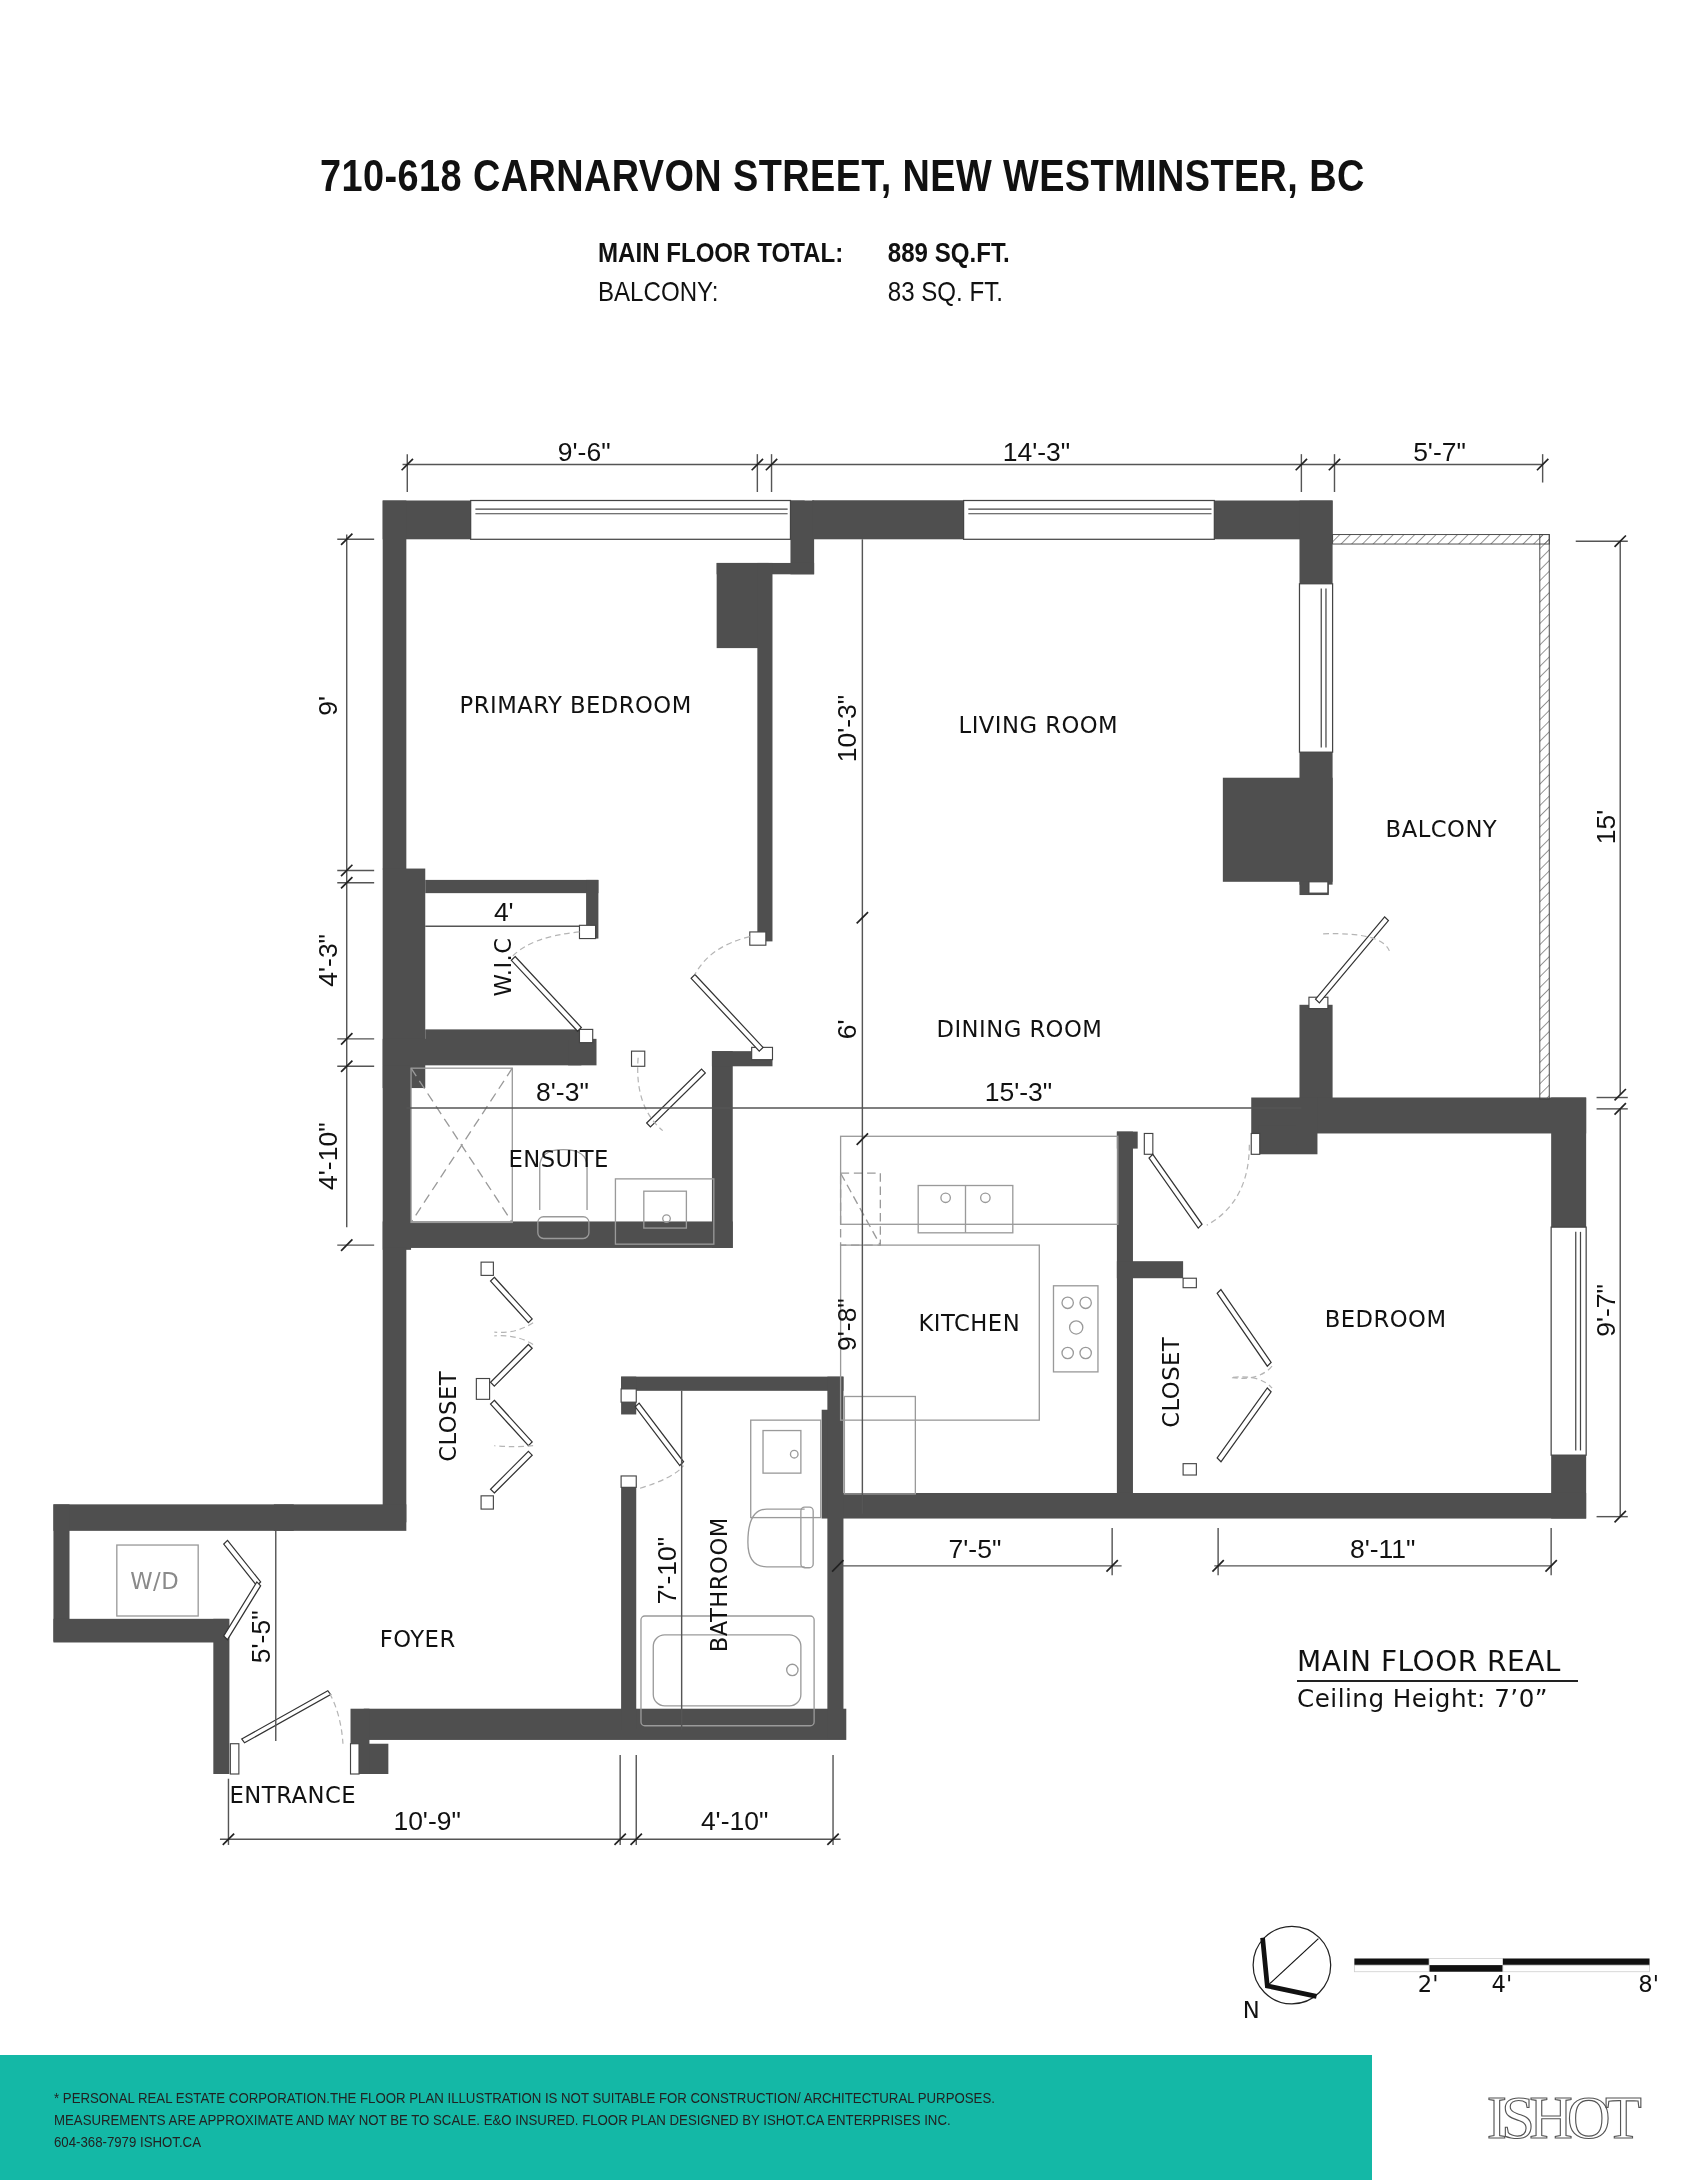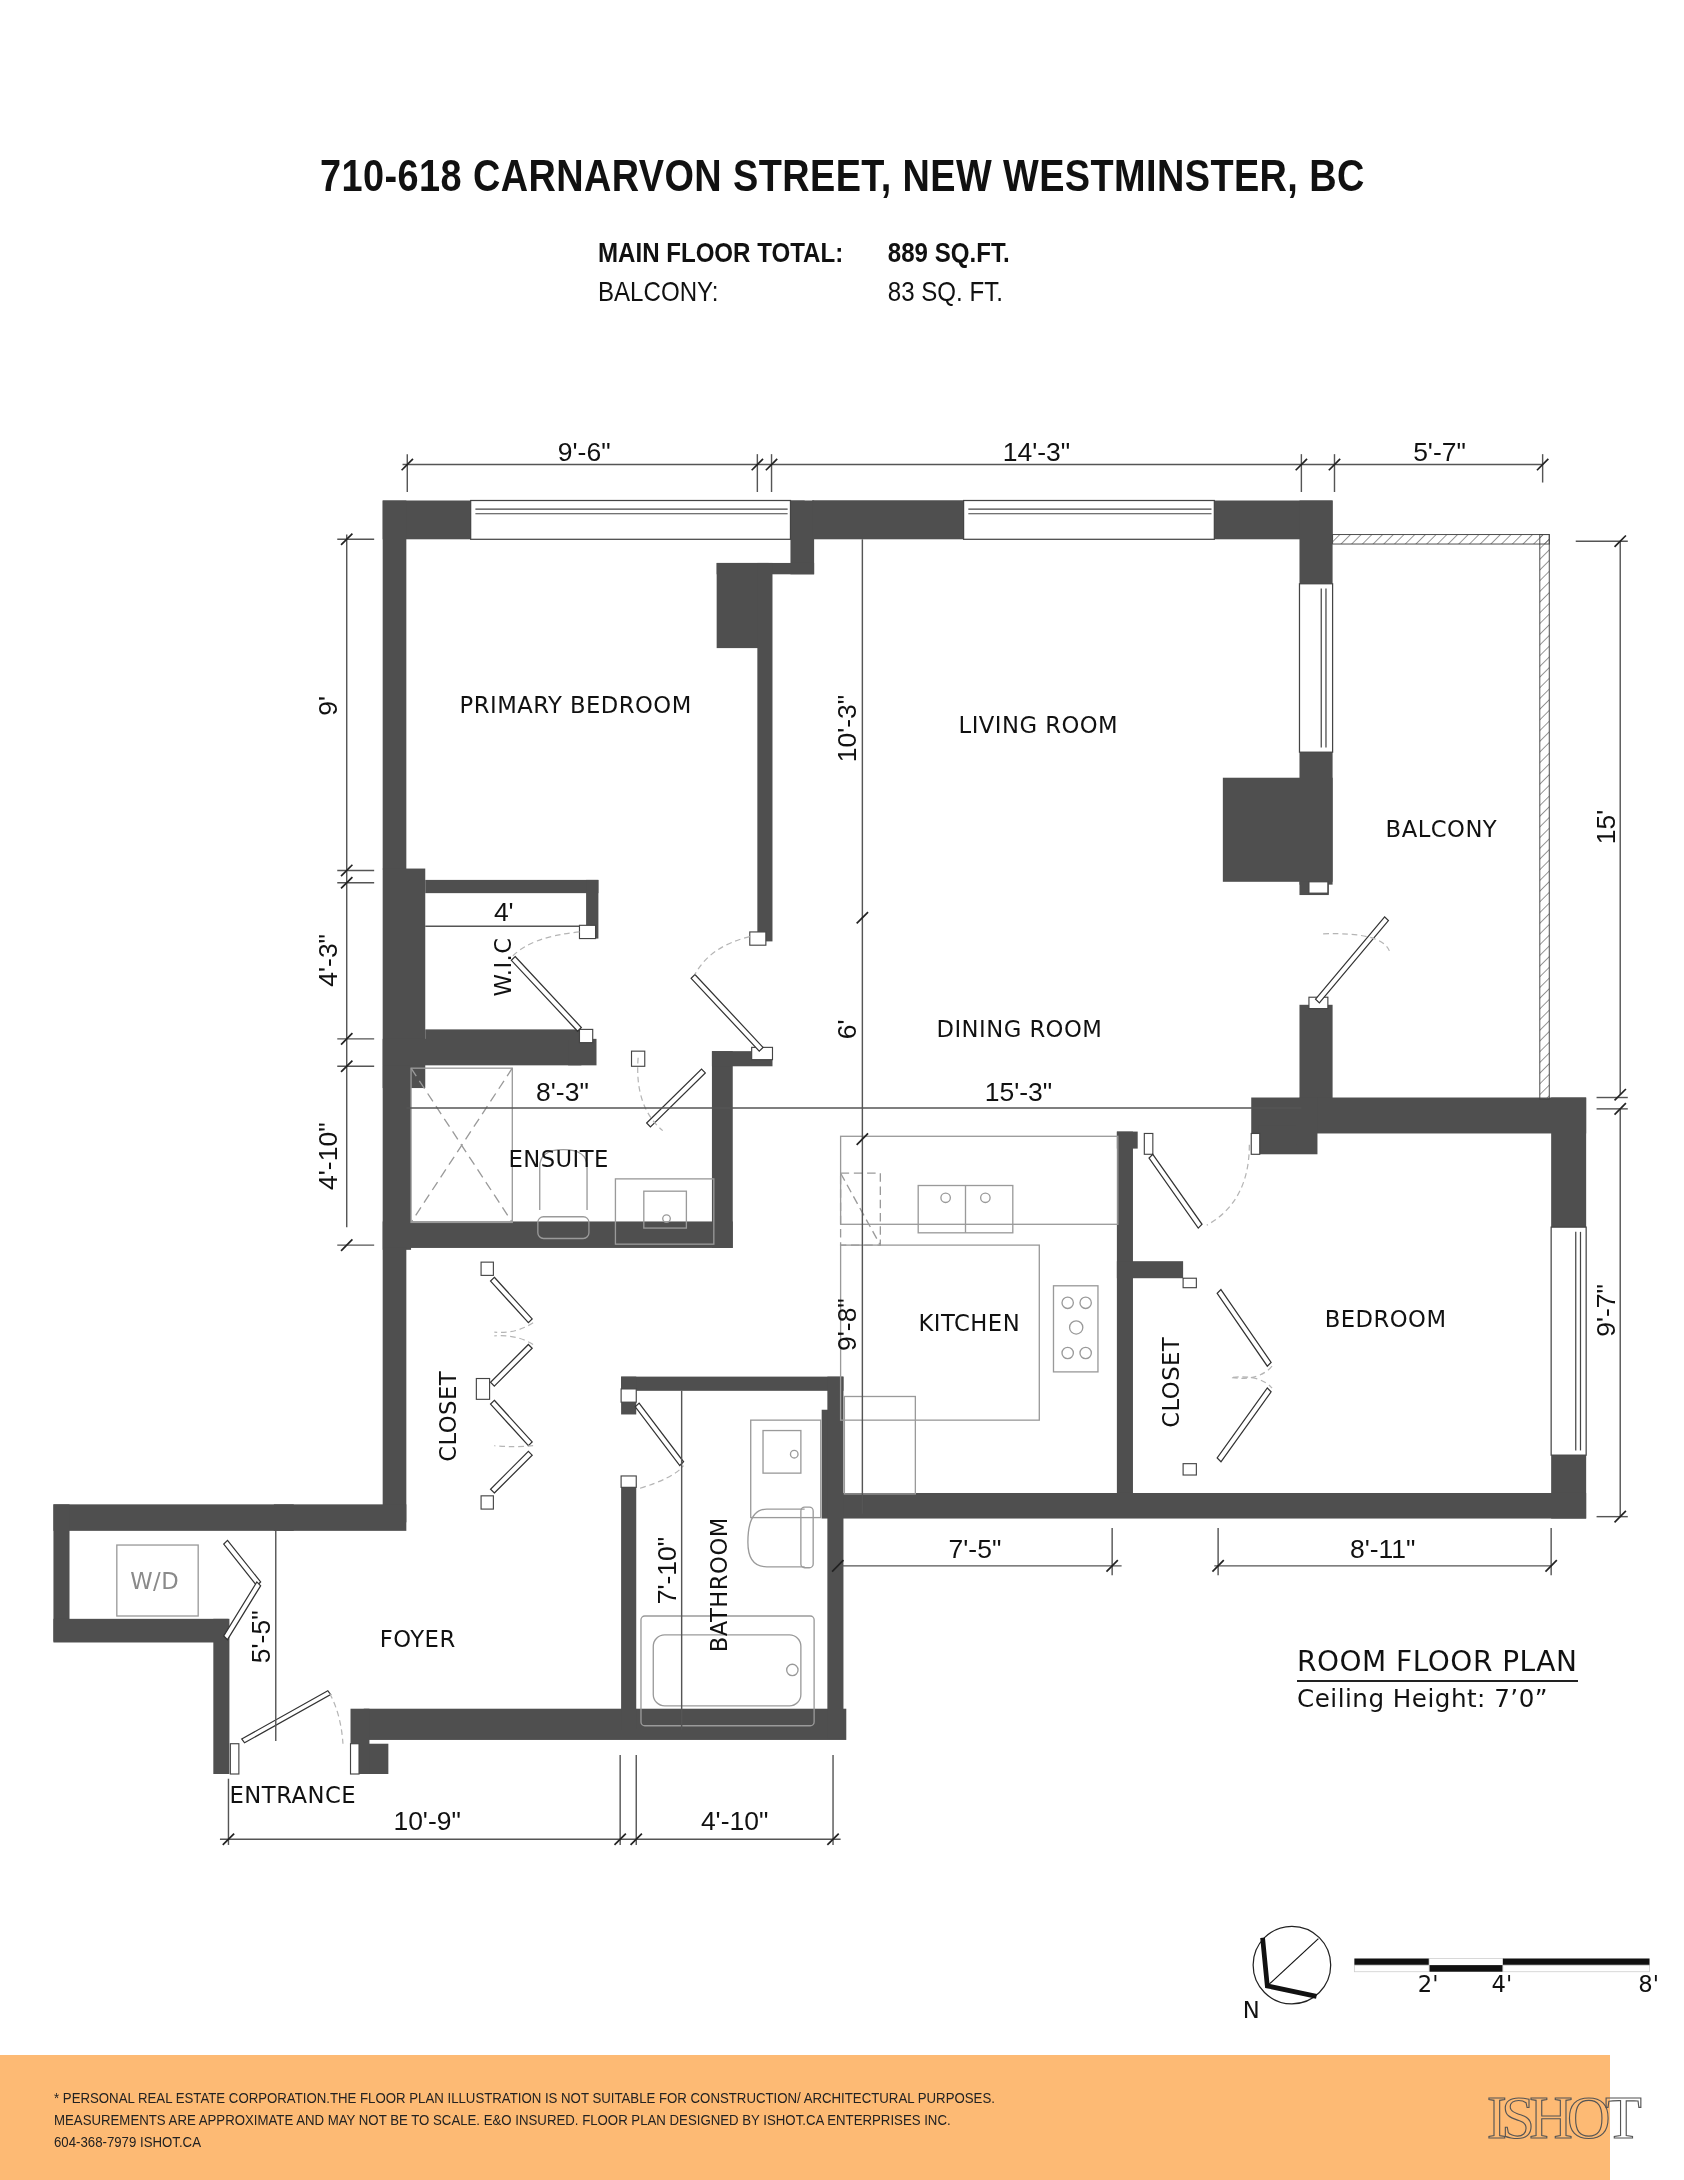--- a/index.html
+++ b/index.html
@@ -8,21 +8,21 @@
   .area-row { position: absolute; font-size: 28px; font-family: "Liberation Sans", sans-serif; transform: scaleX(0.86); transform-origin: 0 0; }
   .area-row .lbl { position: absolute; left: 0; white-space: nowrap; }
   .area-row .val { position: absolute; left: 337px; white-space: nowrap; }
   .area-row.bold { font-weight: bold; }
   svg.plan { position: absolute; left: 0; top: 0; }
   .room-label { font-family: "DejaVu Sans", sans-serif; font-size: 24px; fill: #111; letter-spacing: 0.5px; }
   .dim-label { font-family: "Liberation Sans", sans-serif; font-size: 28px; fill: #111; }
   .plan-title { position: absolute; left: 1297px; top: 1645px; font-family: "DejaVu Sans", sans-serif; font-size: 28px; letter-spacing: 0.5px; }
   .plan-title .line { height: 1.9px; background: #222; width: 281px; margin: 1.9px 0 1.9px 0; }
   .plan-title .sub { font-size: 24.6px; }
-  .footer { position: absolute; left: 0; top: 2055px; width: 1610px; height: 125px; background: #fdba74; }
+  .footer { position: absolute; left: 0; top: 2055px; width: 1372px; height: 125px; background: #14b8a6; }
   .footer .disc { position: absolute; left: 54px; top: 32px; font-size: 14.7px; line-height: 22px; color: #222; font-family: "Liberation Sans", sans-serif; transform: scaleX(0.9); transform-origin: 0 0; white-space: nowrap; }
   .footer .logo { position: absolute; left: 1462px; top: 28px; width: 199px; height: 66px; }
   .scale-label { font-family: "DejaVu Sans", sans-serif; font-size: 24px; fill: #111; }
 </style>
 </head>
 <body>
 
 <div class="title">710-618 CARNARVON STREET, NEW WESTMINSTER, BC</div>
 
 <div class="area-row bold" style="left:598px; top:237px;">
@@ -370,21 +370,21 @@
     <rect x="1588" y="2070" width="155" height="8" fill="#111"></rect>
     <rect x="1431" y="2077" width="79" height="7" fill="#fff" stroke="#ccc" stroke-width="0.8"></rect>
     <rect x="1588" y="2077" width="155" height="7" fill="#fff" stroke="#ccc" stroke-width="0.8"></rect>
     <text class="scale-label" x="1498" y="2105">2'</text>
     <text class="scale-label" x="1576" y="2105">4'</text>
     <text class="scale-label" x="1731" y="2105">8'</text>
   </g>
 </svg>
 
 <div class="plan-title">
-  <div>ROOM FLOOR PLAN</div>
+  <div>MAIN FLOOR REAL</div>
   <div class="line"></div>
   <div class="sub">Ceiling Height: 7’0”</div>
 </div>
 
 <div class="footer">
   <div class="disc">
     <div>* PERSONAL REAL ESTATE CORPORATION.THE FLOOR PLAN ILLUSTRATION IS NOT SUITABLE FOR CONSTRUCTION/ ARCHITECTURAL PURPOSES.</div>
     <div>MEASUREMENTS ARE APPROXIMATE AND MAY NOT BE TO SCALE. E&amp;O INSURED. FLOOR PLAN DESIGNED BY ISHOT.CA ENTERPRISES INC.</div>
     <div>604-368-7979  ISHOT.CA</div>
   </div>

